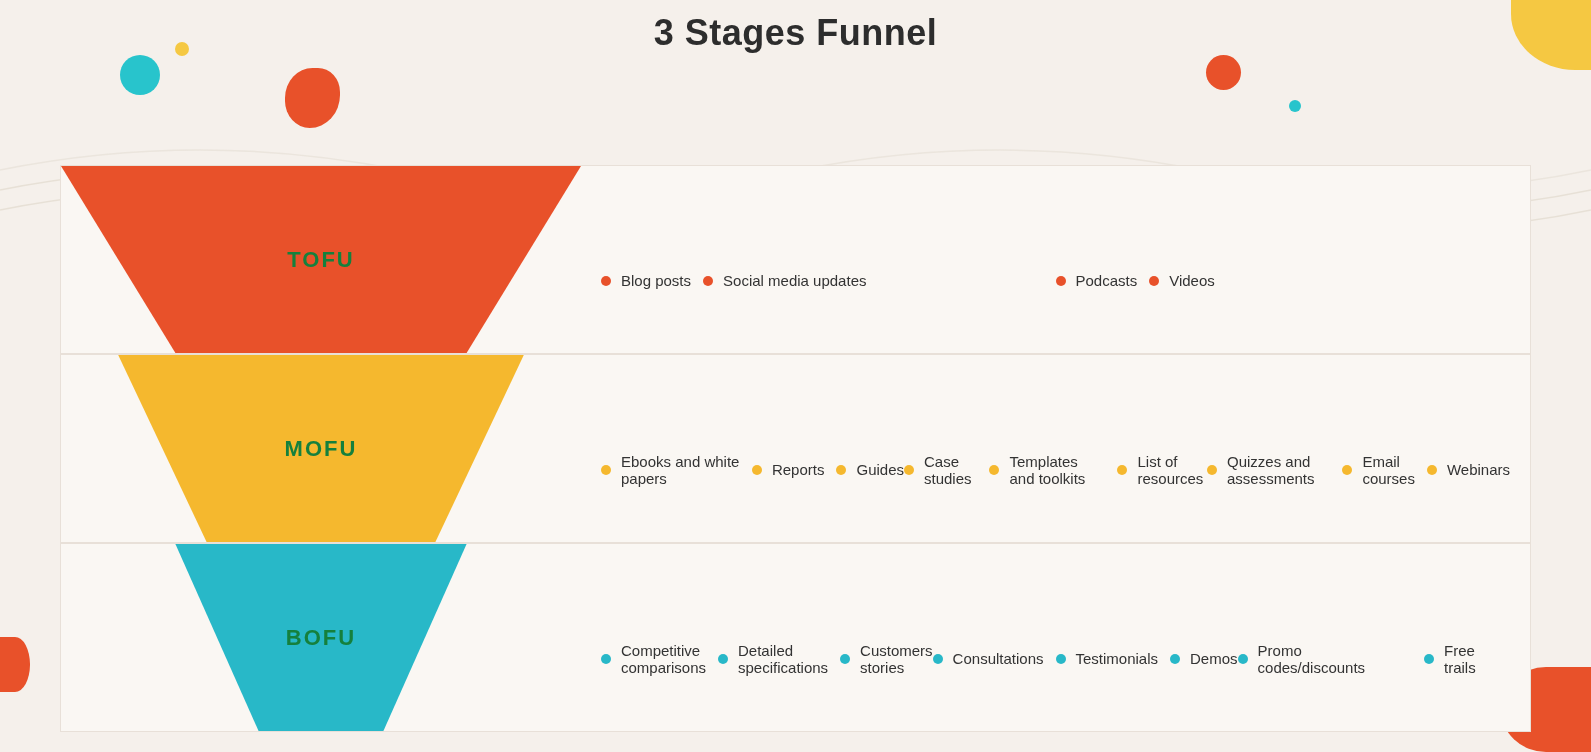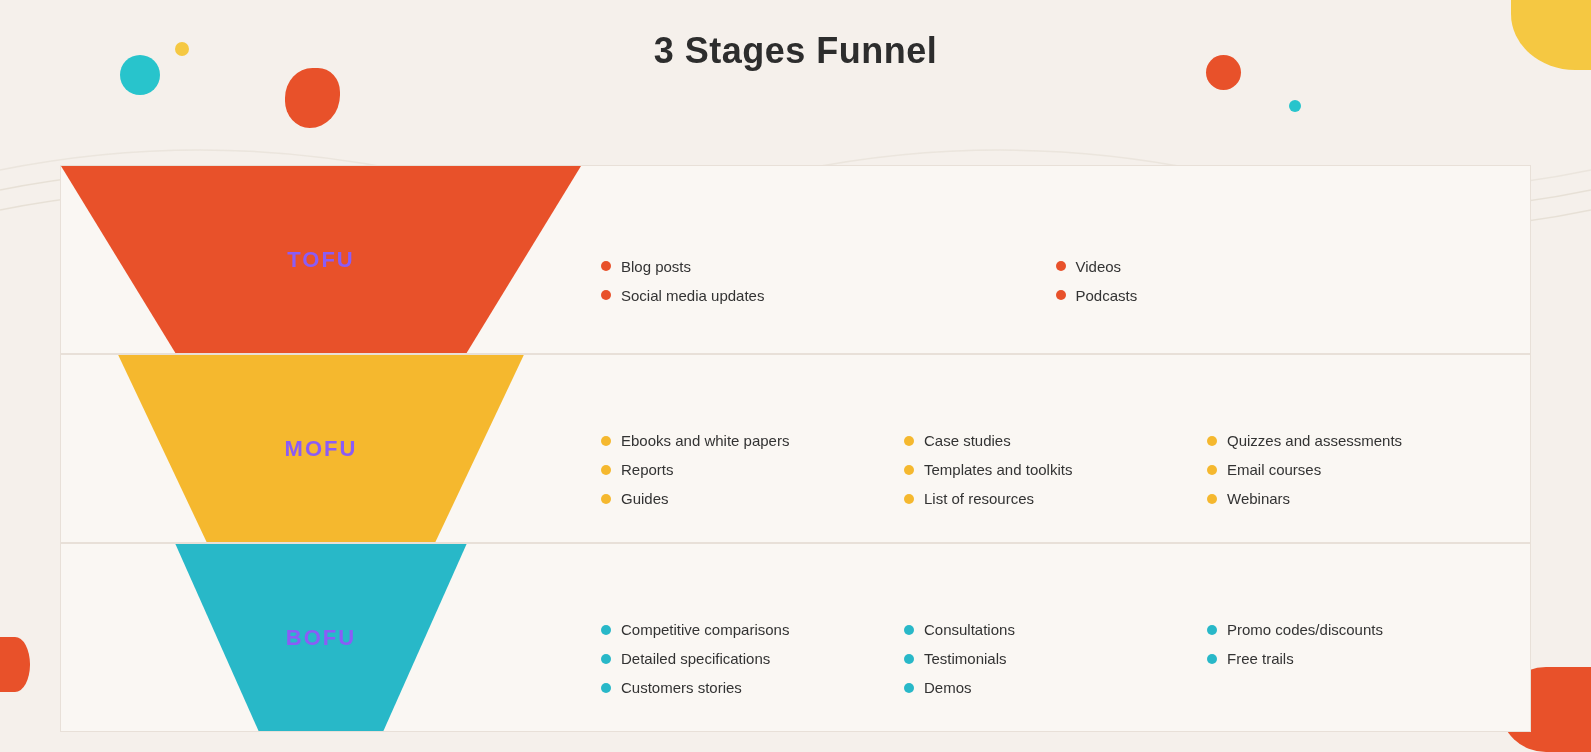--- a/index.html
+++ b/index.html
@@ -73,21 +73,21 @@
       position: absolute;
       top: 130px;
       left: 0;
       width: 100%;
       height: 120px;
       pointer-events: none;
     }
 
     .title-area {
       text-align: center;
-      padding-top: 30px;
+      padding-top: 12px;
       position: relative;
       z-index: 2;
     }
 
     .main-title {
       font-size: 36px;
       font-weight: 800;
       color: #2d2d2d;
       letter-spacing: 0.5px;
     }
@@ -121,21 +121,21 @@
       flex-shrink: 0;
       display: flex;
       align-items: center;
       justify-content: center;
       position: relative;
       overflow: hidden;
       min-height: 160px;
     }
 
     .funnel-label {
-      color: #8b5cf6;
+      color: #15803d;
       font-weight: 800;
       font-size: 22px;
       letter-spacing: 2px;
       position: relative;
       z-index: 2;
     }
 
     
     .tofu-shape {
       background: #e8512a;
@@ -176,21 +176,21 @@
 
     .items-columns {
       display: flex;
       gap: 0;
       width: 100%;
     }
 
     .items-col {
       flex: 1;
       display: flex;
-      flex-direction: column;
+      flex-direction: row;
       gap: 12px;
       margin-top: 42px;
     }
 
     .bullet-item {
       display: flex;
       align-items: center;
       gap: 10px;
       font-size: 15px;
       color: #333;
@@ -243,25 +243,25 @@
               <span>Blog posts</span>
             </div>
             <div class="bullet-item">
               <span class="bullet-dot dot-orange"></span>
               <span>Social media updates</span>
             </div>
           </div>
           <div class="items-col">
             <div class="bullet-item">
               <span class="bullet-dot dot-orange"></span>
+              <span>Podcasts</span>
+            </div>
+            <div class="bullet-item">
+              <span class="bullet-dot dot-orange"></span>
               <span>Videos</span>
-            </div>
-            <div class="bullet-item">
-              <span class="bullet-dot dot-orange"></span>
-              <span>Podcasts</span>
             </div>
           </div>
         </div>
       </div>
     </div>
     <div class="funnel-row">
       <div class="funnel-shape-container">
         <div class="mofu-shape"></div>
         <span class="funnel-label">MOFU</span>
       </div>

